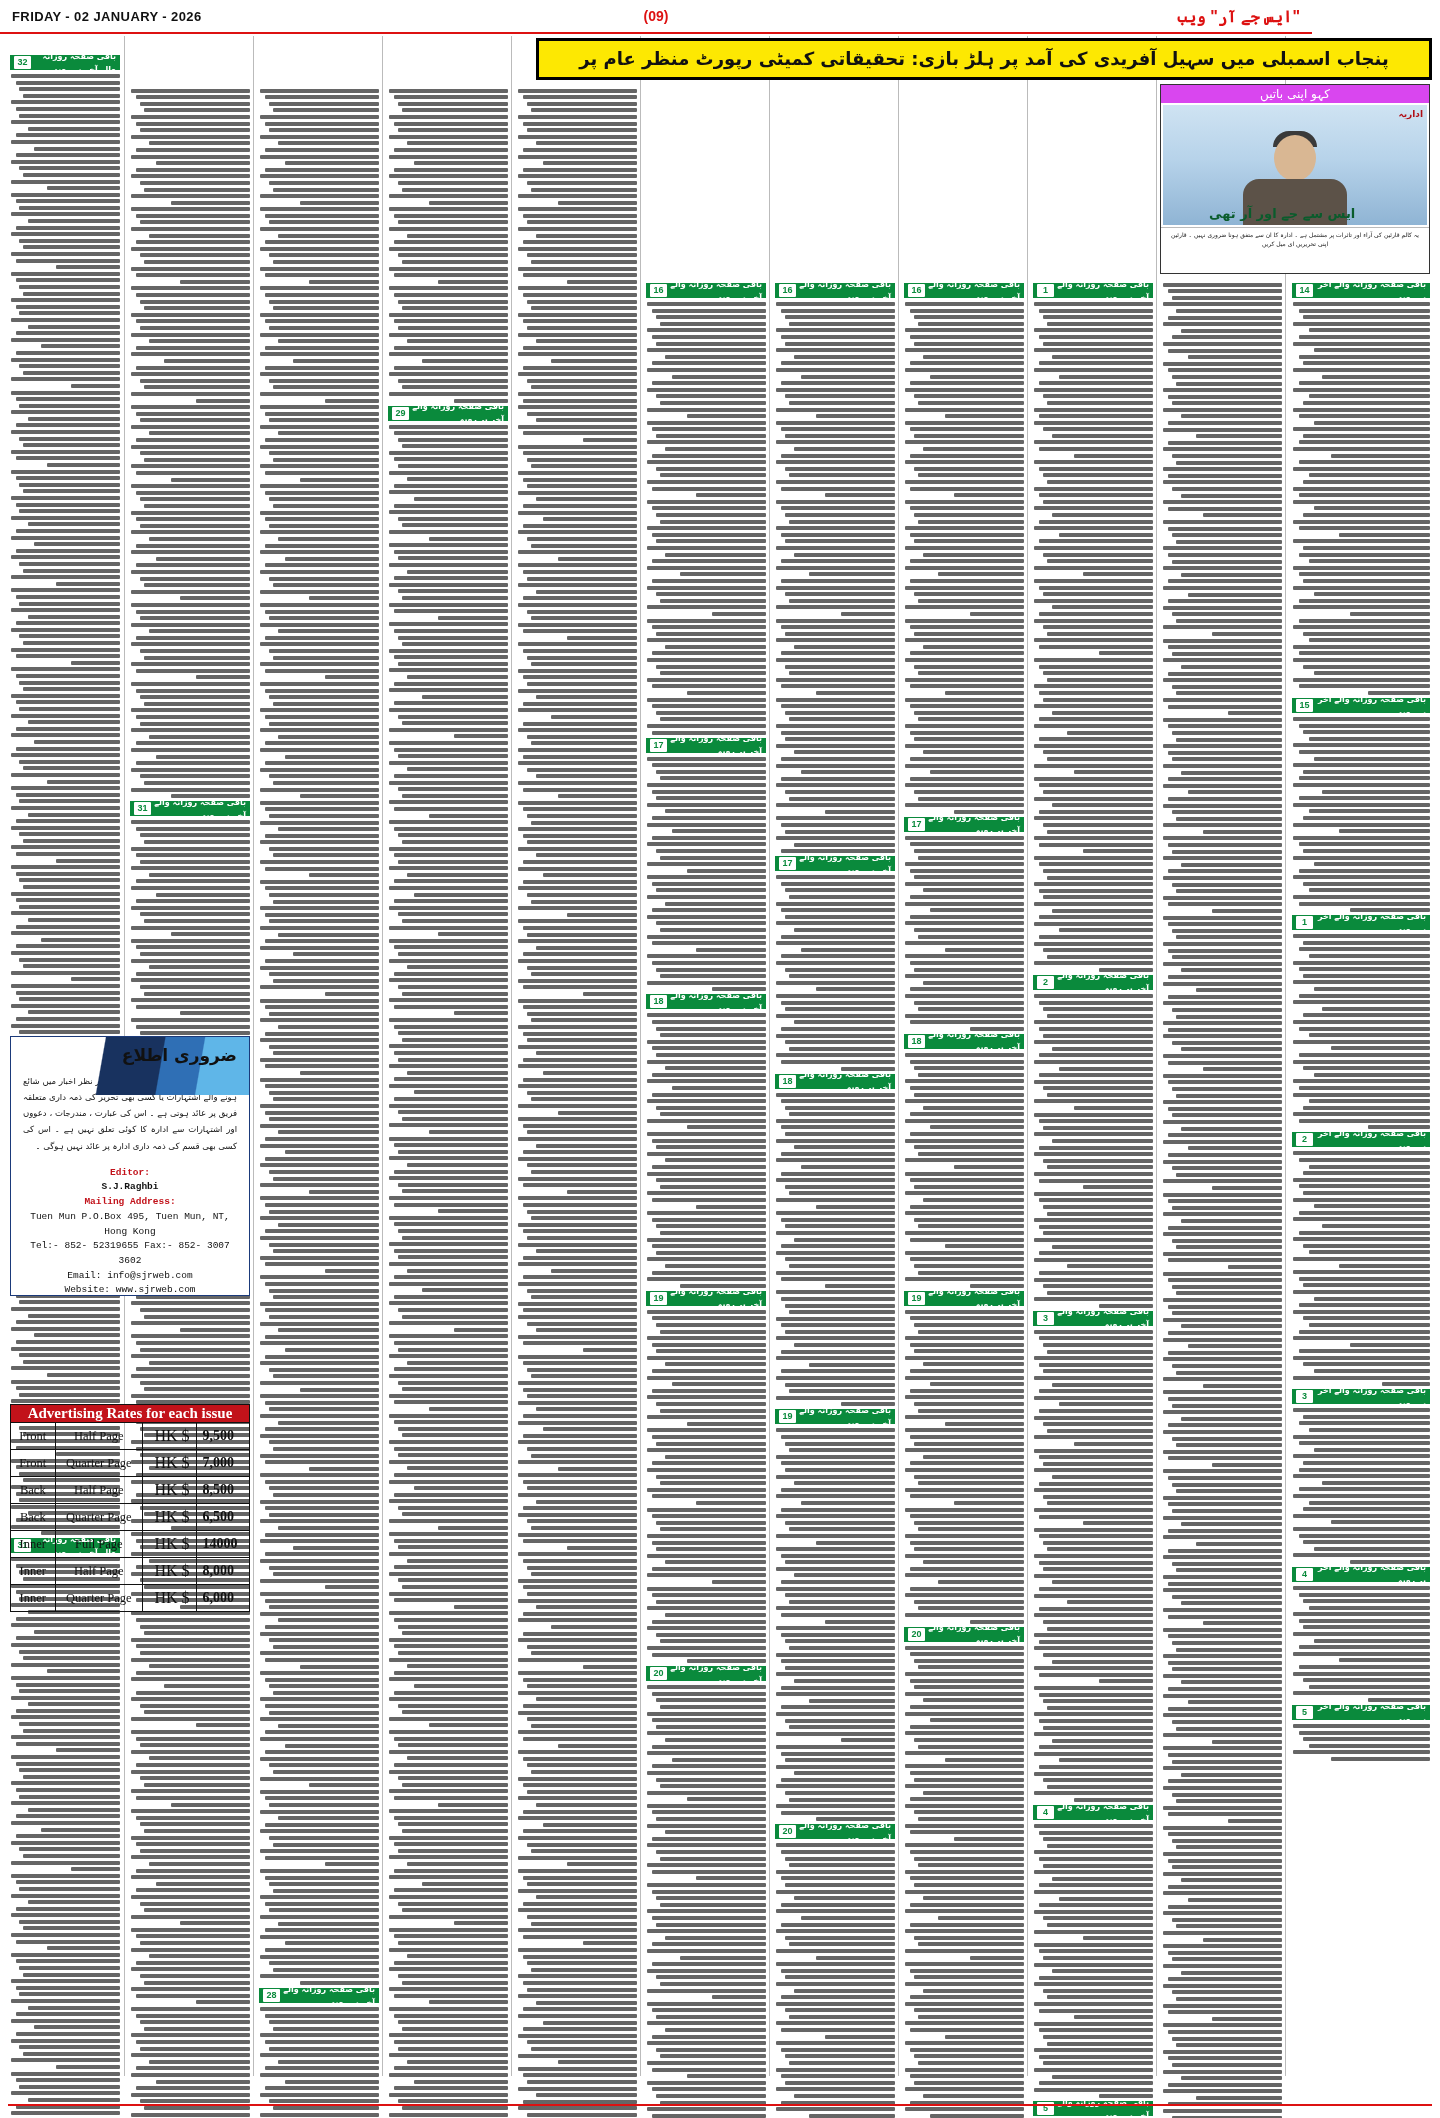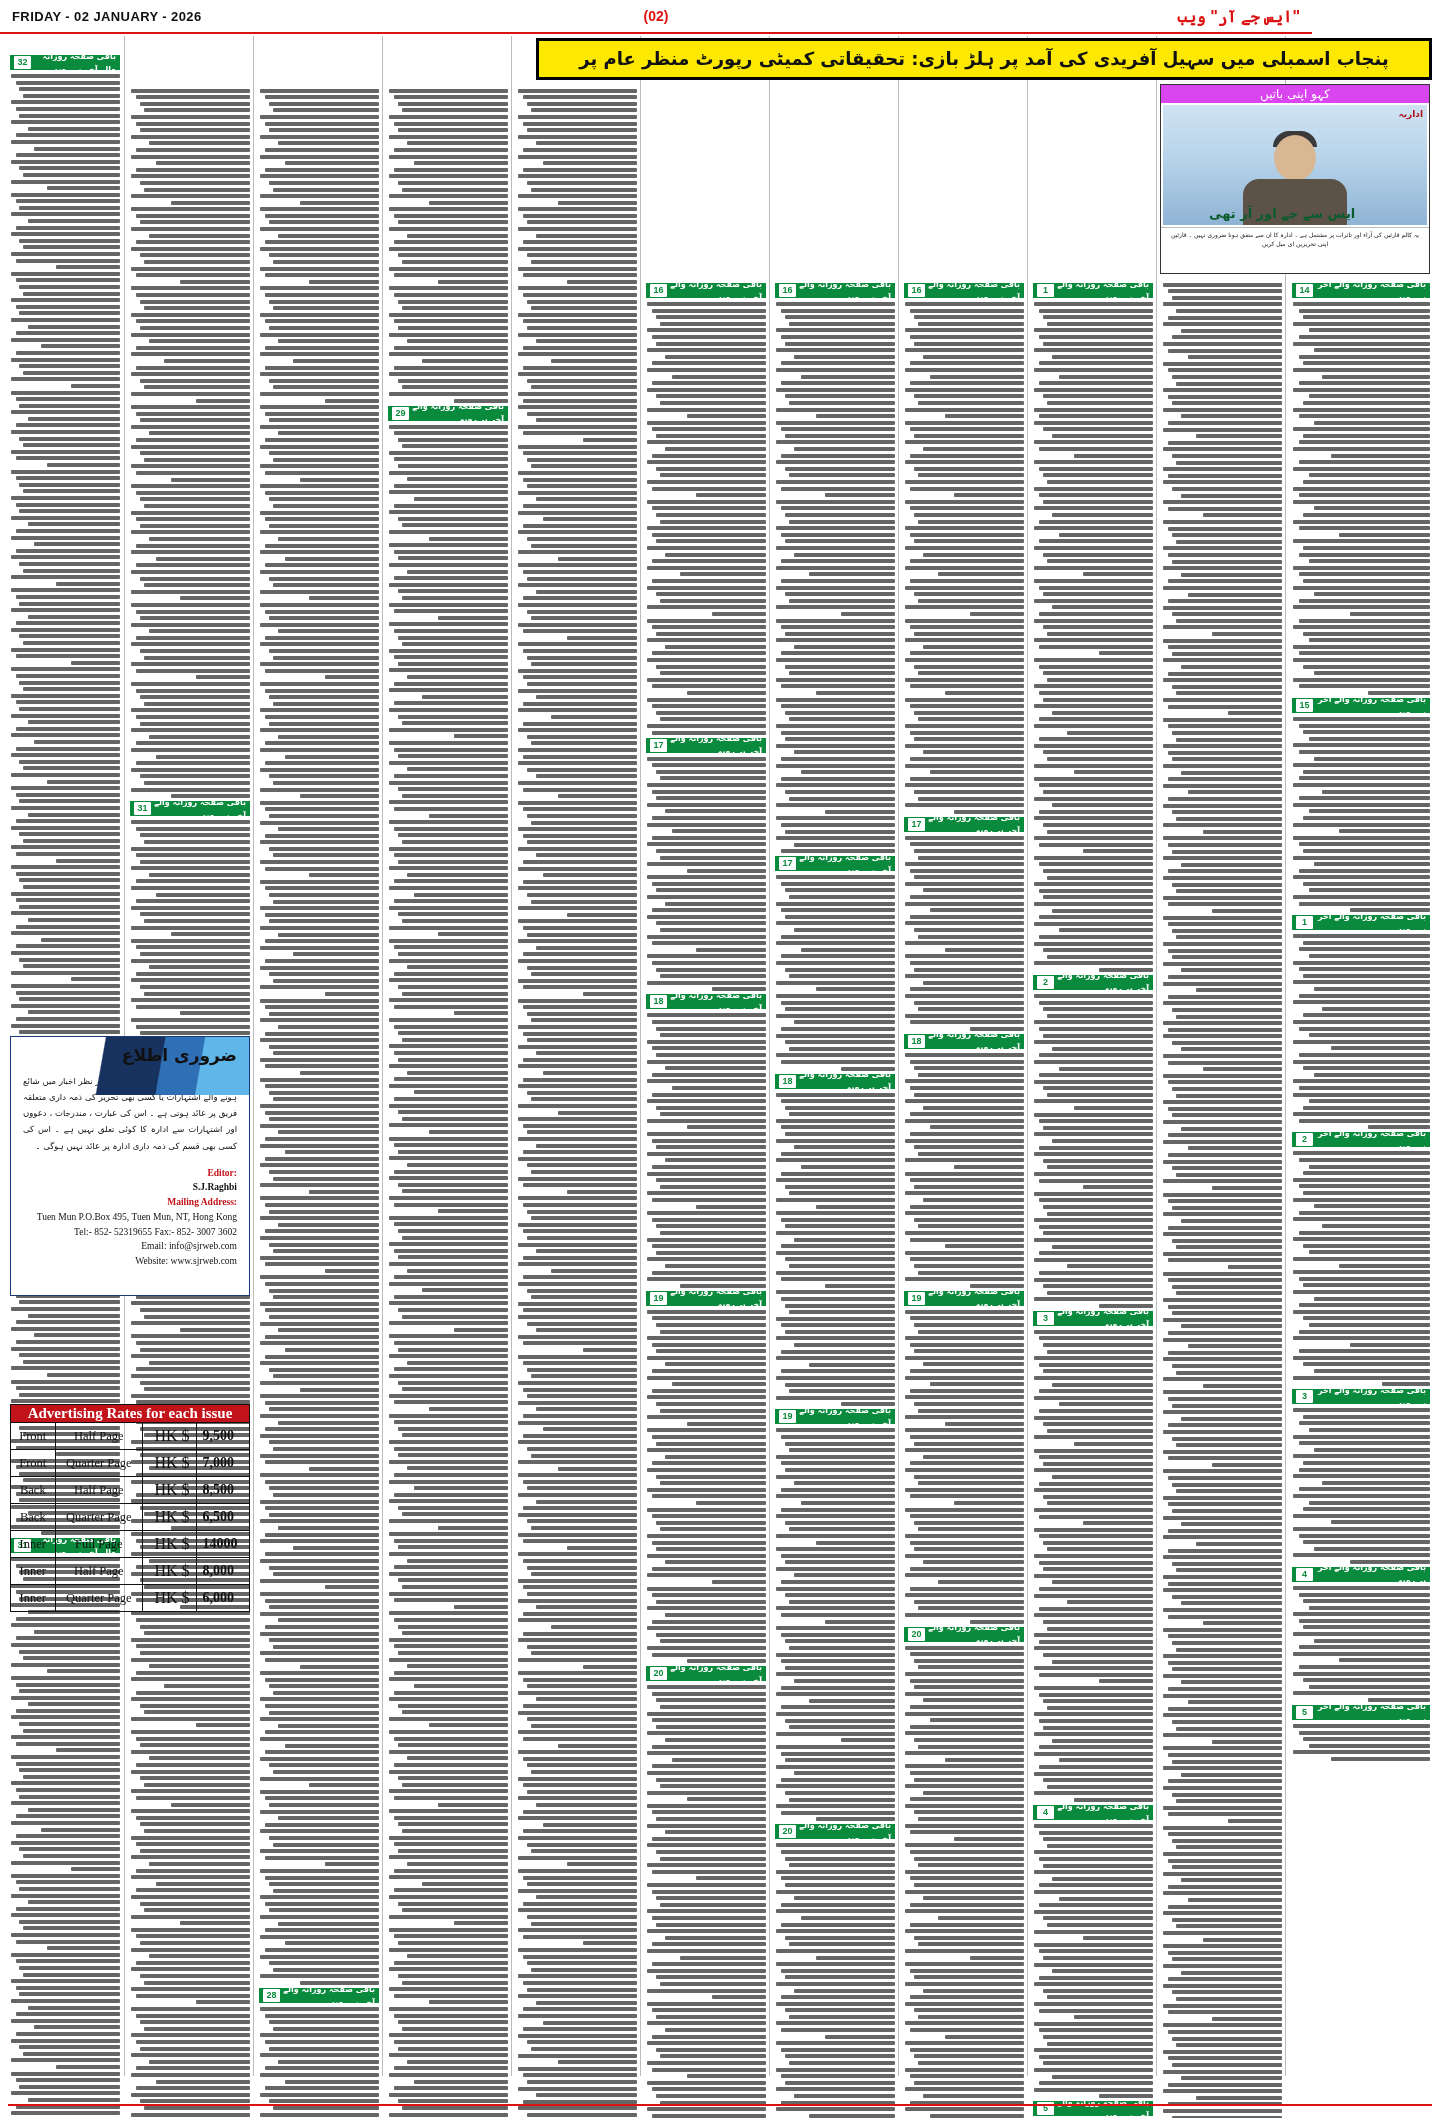--- a/index.html
+++ b/index.html
@@ -140,22 +140,22 @@
   }
   .notice .ntitle {
     position:relative; direction:rtl; text-align:right; padding:8px 12px 0;
     font-family:"DejaVu Sans",sans-serif; font-size:17px; font-weight:bold; color:#111;
   }
   .notice .nbody {
     direction:rtl; text-align:justify; padding:8px 12px;
     font-family:"DejaVu Sans",sans-serif; font-size:8.5px; line-height:1.9; color:#111;
   }
   .notice .contact {
-    direction:ltr; text-align:right; padding:4px 12px 8px;
-    font-family:Liberation Serif, serif; font-size:9.5px; line-height:1.55; color:#111;
+    direction:ltr; text-align:center; padding:4px 12px 8px;
+    font-family:Liberation Mono, monospace; font-size:9.5px; line-height:1.55; color:#111;
   }
   .notice .contact .red { color:#c2121a; font-weight:bold; }
   .logo-sjr {
     text-align:center; font-family:"Liberation Serif", serif;
     font-size:30px; font-weight:bold; color:#111; letter-spacing:.5px;
   }
   .logo-sjr .urduname {
     font-family:"DejaVu Sans",sans-serif; font-size:15px; direction:rtl;
   }
   .tagline {
@@ -180,21 +180,21 @@
   table.ratetbl td.cur { text-align:right; font-size:16px; }
 
   
   .bottomrule { position:absolute; left:8px; top:2104px; width:1424px; height:2px; background:#d11; }
 </style>
 </head>
 <body>
 
 <div class="masthead">
   <div class="date">FRIDAY  -  02 JANUARY  -  2026</div>
-  <div class="pageno">(02)</div>
+  <div class="pageno">(09)</div>
   <div class="brand">"ایس جے آر" ویب</div>
 </div>
 
 <div class="page">
 
   <div class="vrule" style="left:116px"></div>
   <div class="vrule" style="left:245px"></div>
   <div class="vrule" style="left:374px"></div>
   <div class="vrule" style="left:503px"></div>
   <div class="vrule" style="left:632px"></div>

